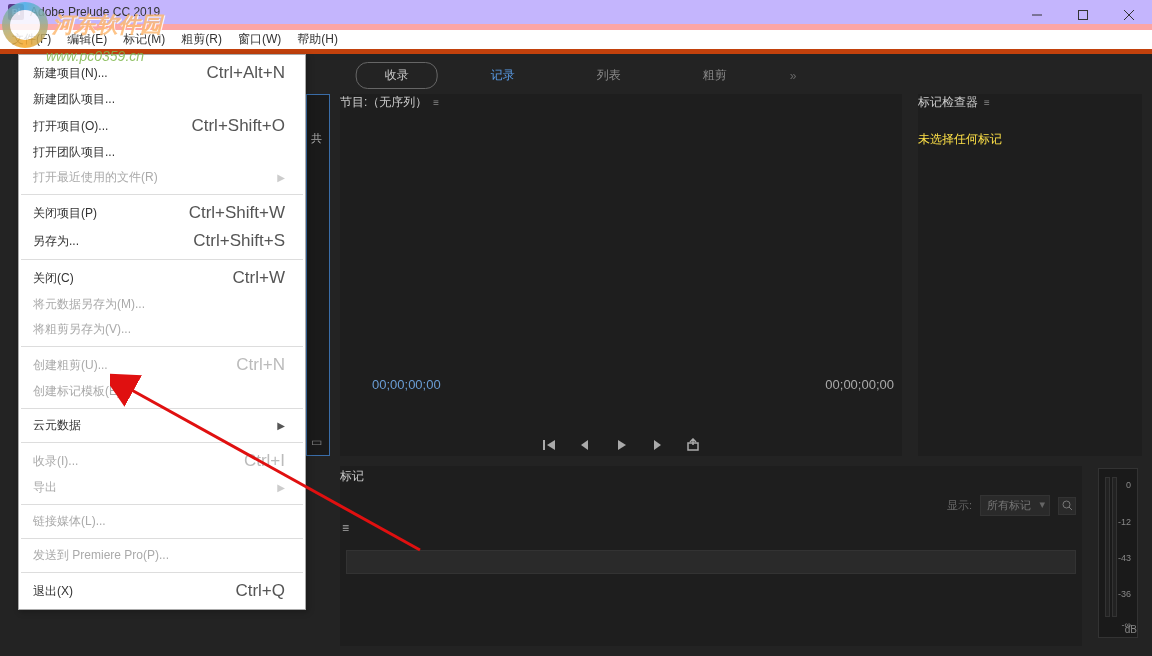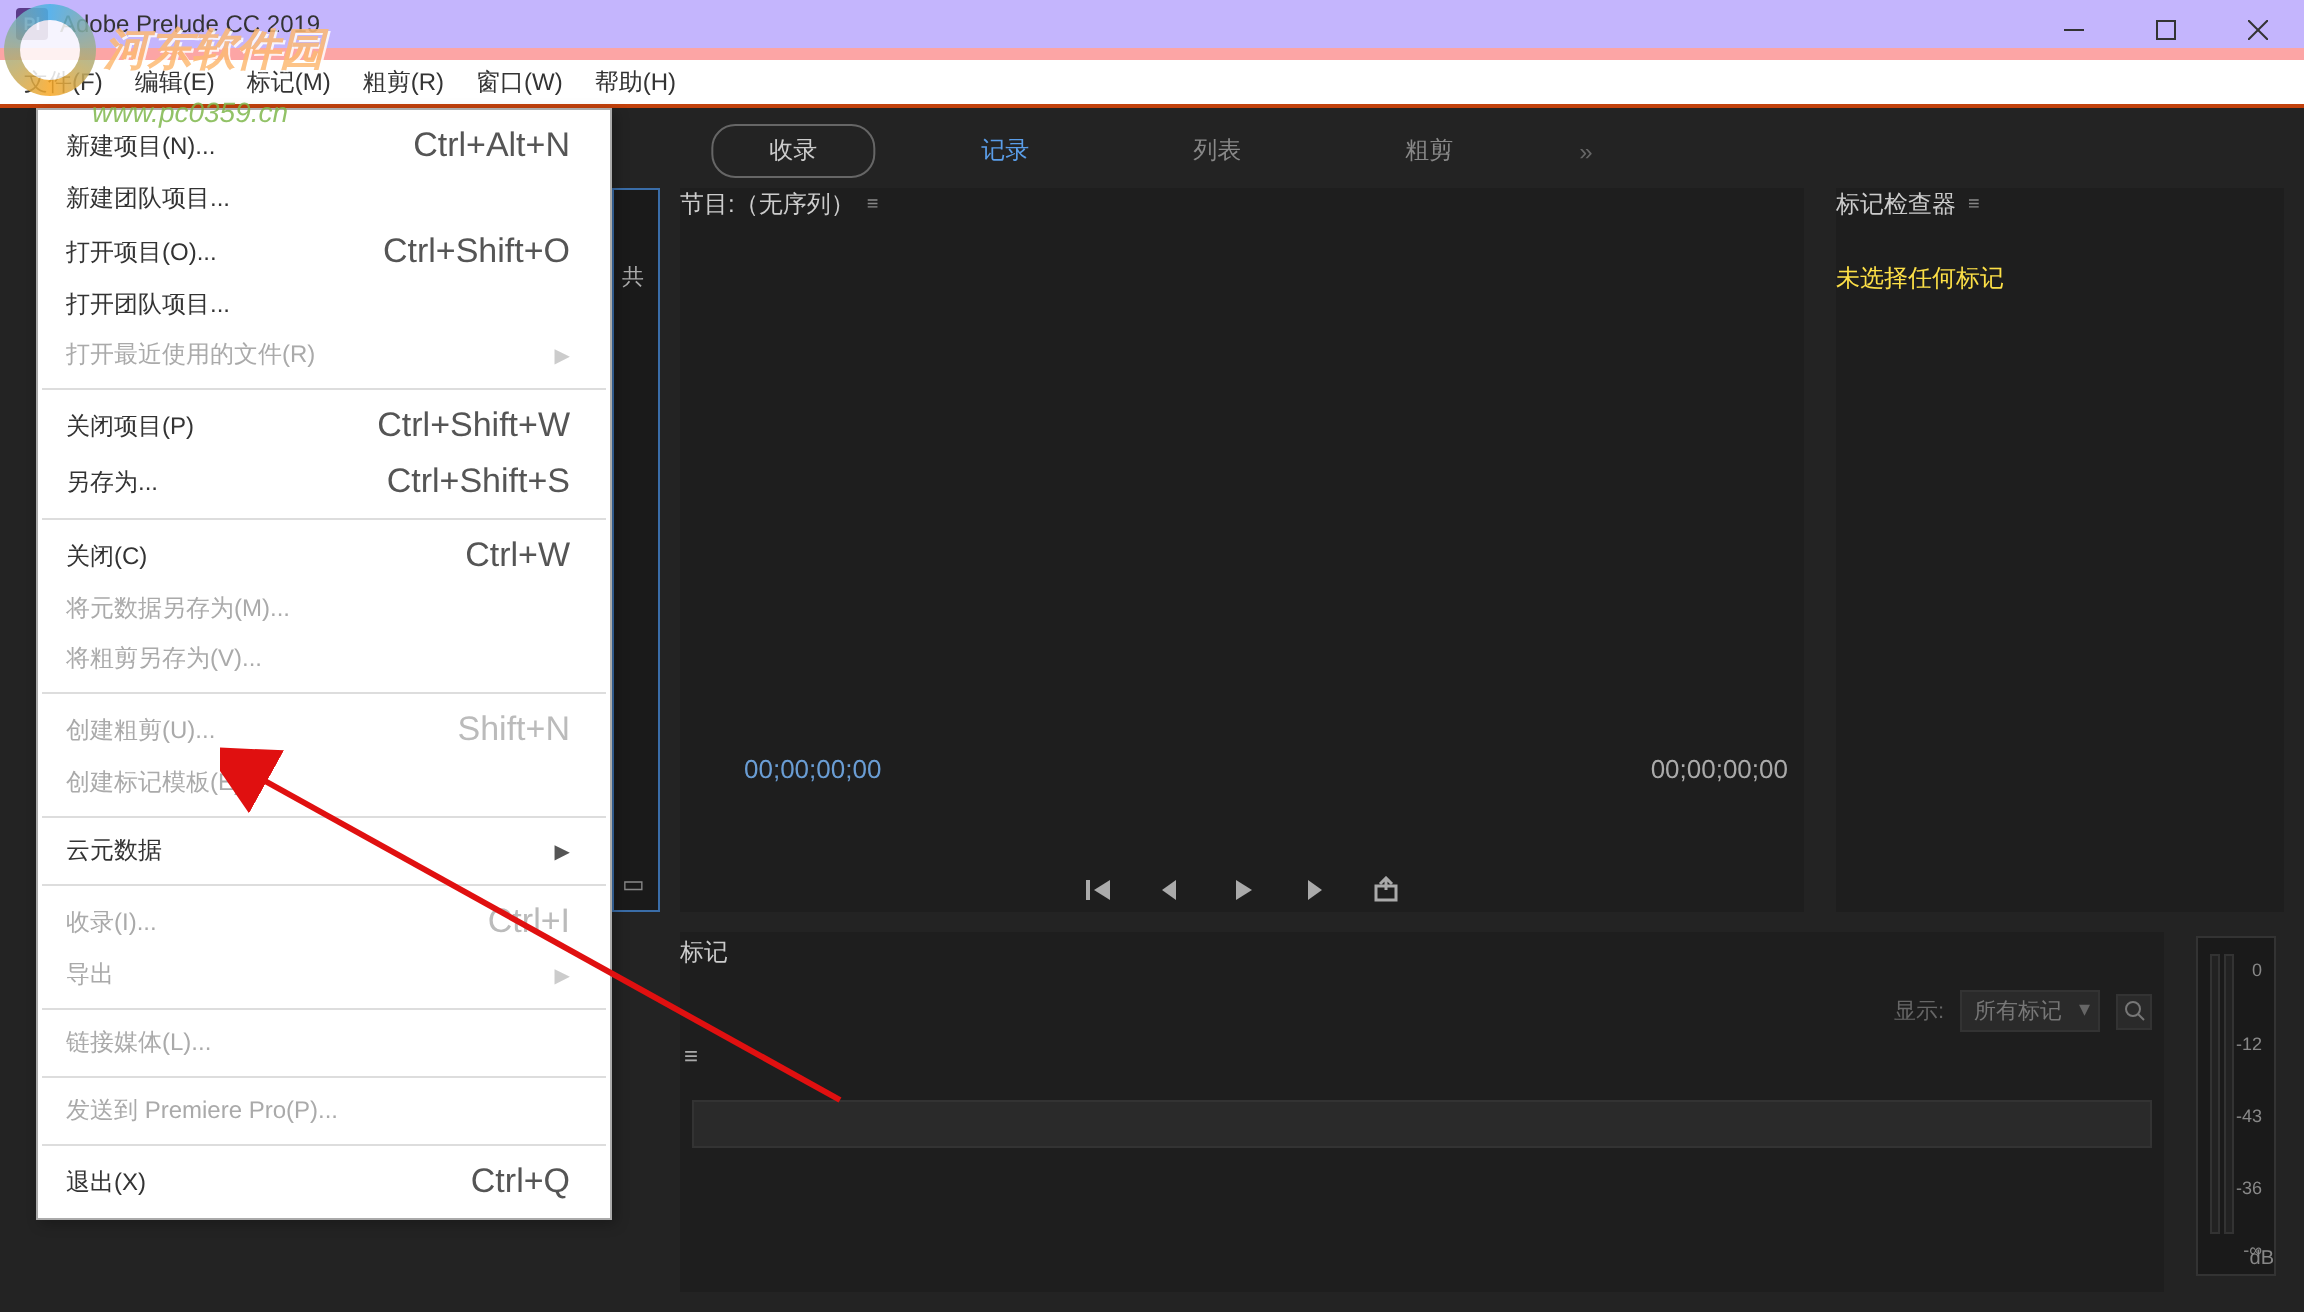--- a/index.html
+++ b/index.html
@@ -7,21 +7,21 @@
 
 
 .title-bar { height: 30px; background: #c4b5fd; display: flex; align-items: center; padding: 0 8px; border-bottom: 6px solid #fca5a5; position: relative; }
 .app-icon { width: 16px; height: 16px; background: #5b3b8a; color: #d6b9ff; font-size: 9px; font-weight: bold; display: flex; align-items: center; justify-content: center; margin-right: 6px; border-radius: 2px; }
 .title-text { font-size: 12px; color: #333; }
 .window-controls { position: absolute; right: 0; top: 0; display: flex; }
 .win-btn { width: 46px; height: 30px; display: flex; align-items: center; justify-content: center; font-size: 14px; color: #333; }
 .win-btn svg { width: 10px; height: 10px; }
 
 
-.menu-bar { height: 24px; background: #fff; display: flex; align-items: center; padding: 0 4px; font-size: 12px; color: #333; border-bottom: 2px solid #c2410c; }
+.menu-bar { height: 24px; background: #fff; display: flex; align-items: center; padding: 0 4px; font-size: 12px; color: #333; border-bottom: 5px solid #c2410c; }
 .menu-item { padding: 3px 8px; }
 
 
 .watermark { position: absolute; top: 2px; left: 2px; pointer-events: none; opacity: 0.85; z-index: 100; }
 .wm-top { display: flex; align-items: center; gap: 4px; }
 .wm-logo { width: 46px; height: 46px; border-radius: 50%; background: conic-gradient(#4bb3e8, #f9a825, #4bb3e8); position: relative; }
 .wm-logo::after { content: ""; position: absolute; inset: 8px; background: #fff; border-radius: 50%; }
 .wm-text-main { font-size: 22px; font-weight: bold; color: #fdba74; font-style: italic; text-shadow: 1px 1px 0 #fff; }
 .wm-url { font-size: 14px; color: #7fb84d; font-style: italic; margin-left: 44px; }
 
@@ -286,21 +286,21 @@
       <span>将元数据另存为(M)...</span>
       <span class="fm-shortcut"></span>
     </div>
     <div class="fm-item disabled">
       <span>将粗剪另存为(V)...</span>
       <span class="fm-shortcut"></span>
     </div>
     <div class="fm-sep"></div>
     <div class="fm-item disabled">
       <span>创建粗剪(U)...</span>
-      <span class="fm-shortcut">Shift+N</span>
+      <span class="fm-shortcut">Ctrl+N</span>
     </div>
     <div class="fm-item disabled">
       <span>创建标记模板(E)...</span>
       <span class="fm-shortcut"></span>
     </div>
     <div class="fm-sep"></div>
     <div class="fm-item">
       <span>云元数据</span>
       <span class="fm-arrow">▶</span>
     </div>

